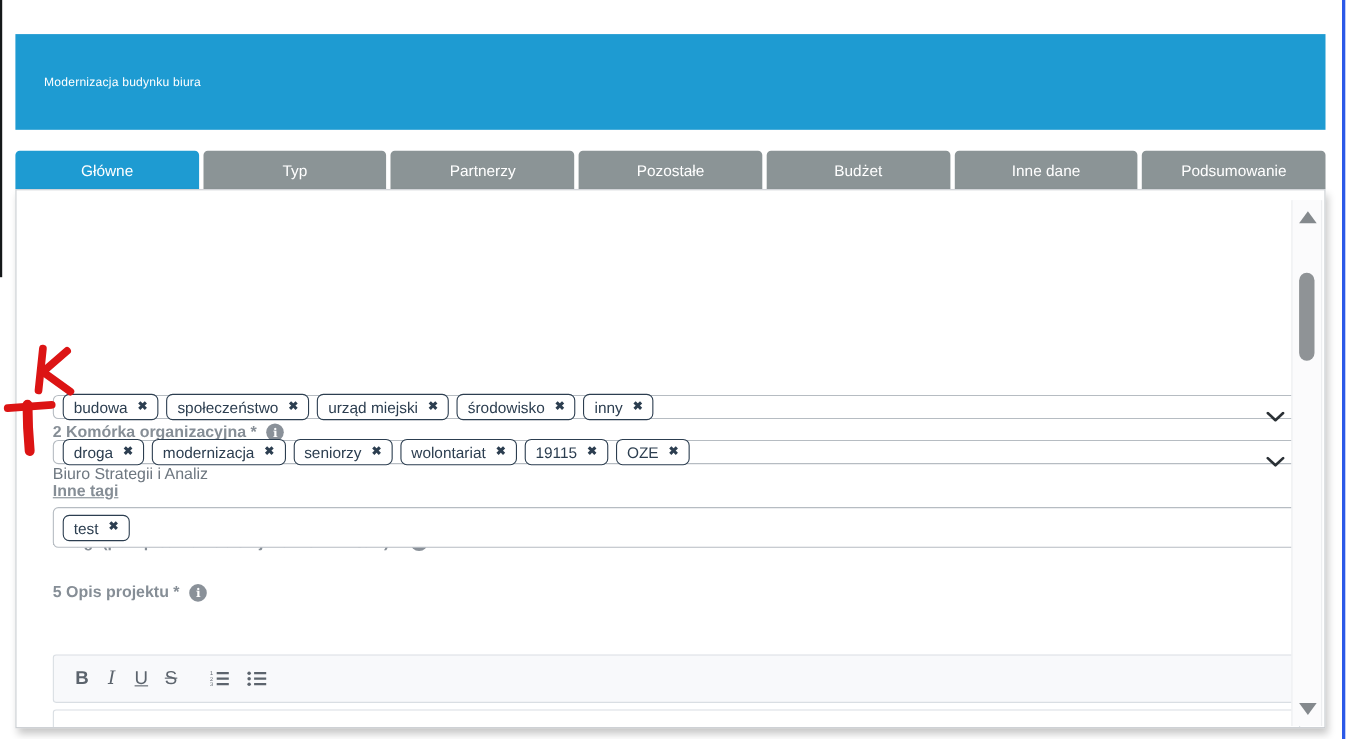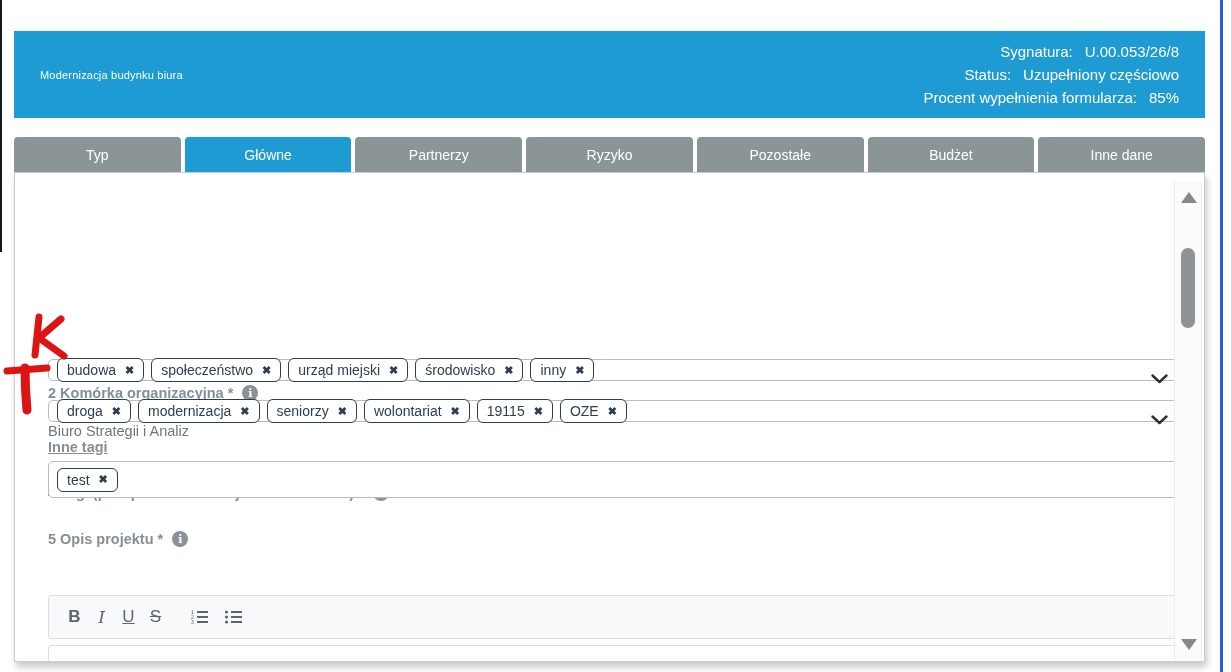--- a/index.html
+++ b/index.html
@@ -74,70 +74,53 @@
 </head>
 <body>
 
 <div class="stage">
 
   <div class="edge-left"></div>
   <div class="edge-right"></div>
 
   <header class="topbar">
     <div class="title">Modernizacja budynku biura</div>
-    <div class="meta">
-
-        <div class="meta-line">
-          <span class="meta-label">Sygnatura:</span>
-          <span class="meta-value">U.00.053/26/8</span>
-        </div>
-
-        <div class="meta-line">
-          <span class="meta-label">Status:</span>
-          <span class="meta-value">Uzupełniony częściowo</span>
-        </div>
-
-        <div class="meta-line">
-          <span class="meta-label">Procent wypełnienia formularza:</span>
-          <span class="meta-value">85%</span>
-        </div>
-      </div>
   </header>
 
   <nav class="tabs">
-
-      <div class="tab">
-        <span>Typ</span>
-      </div>
 
       <div class="tab active">
         <span>Główne</span>
       </div>
 
       <div class="tab">
+        <span>Typ</span>
+      </div>
+
+      <div class="tab">
         <span>Partnerzy</span>
       </div>
 
 
-      <div class="tab">
-        <span>Ryzyko</span>
-      </div>
 
       <div class="tab">
         <span>Pozostałe</span>
       </div>
 
       <div class="tab">
         <span>Budżet</span>
       </div>
 
       <div class="tab">
         <span>Inne dane</span>
       </div>
 
+      <div class="tab">
+        <span>Podsumowanie</span>
+      </div>
     </nav>
 
   <section class="panel">
 
     <div class="field-label" style="top:212px;">
       <span>2 Komórka organizacyjna *</span>
       <span class="info-icon">i</span>
     </div>
     <div class="field-value" style="top:250px;">Biuro Strategii i Analiz</div>
 

